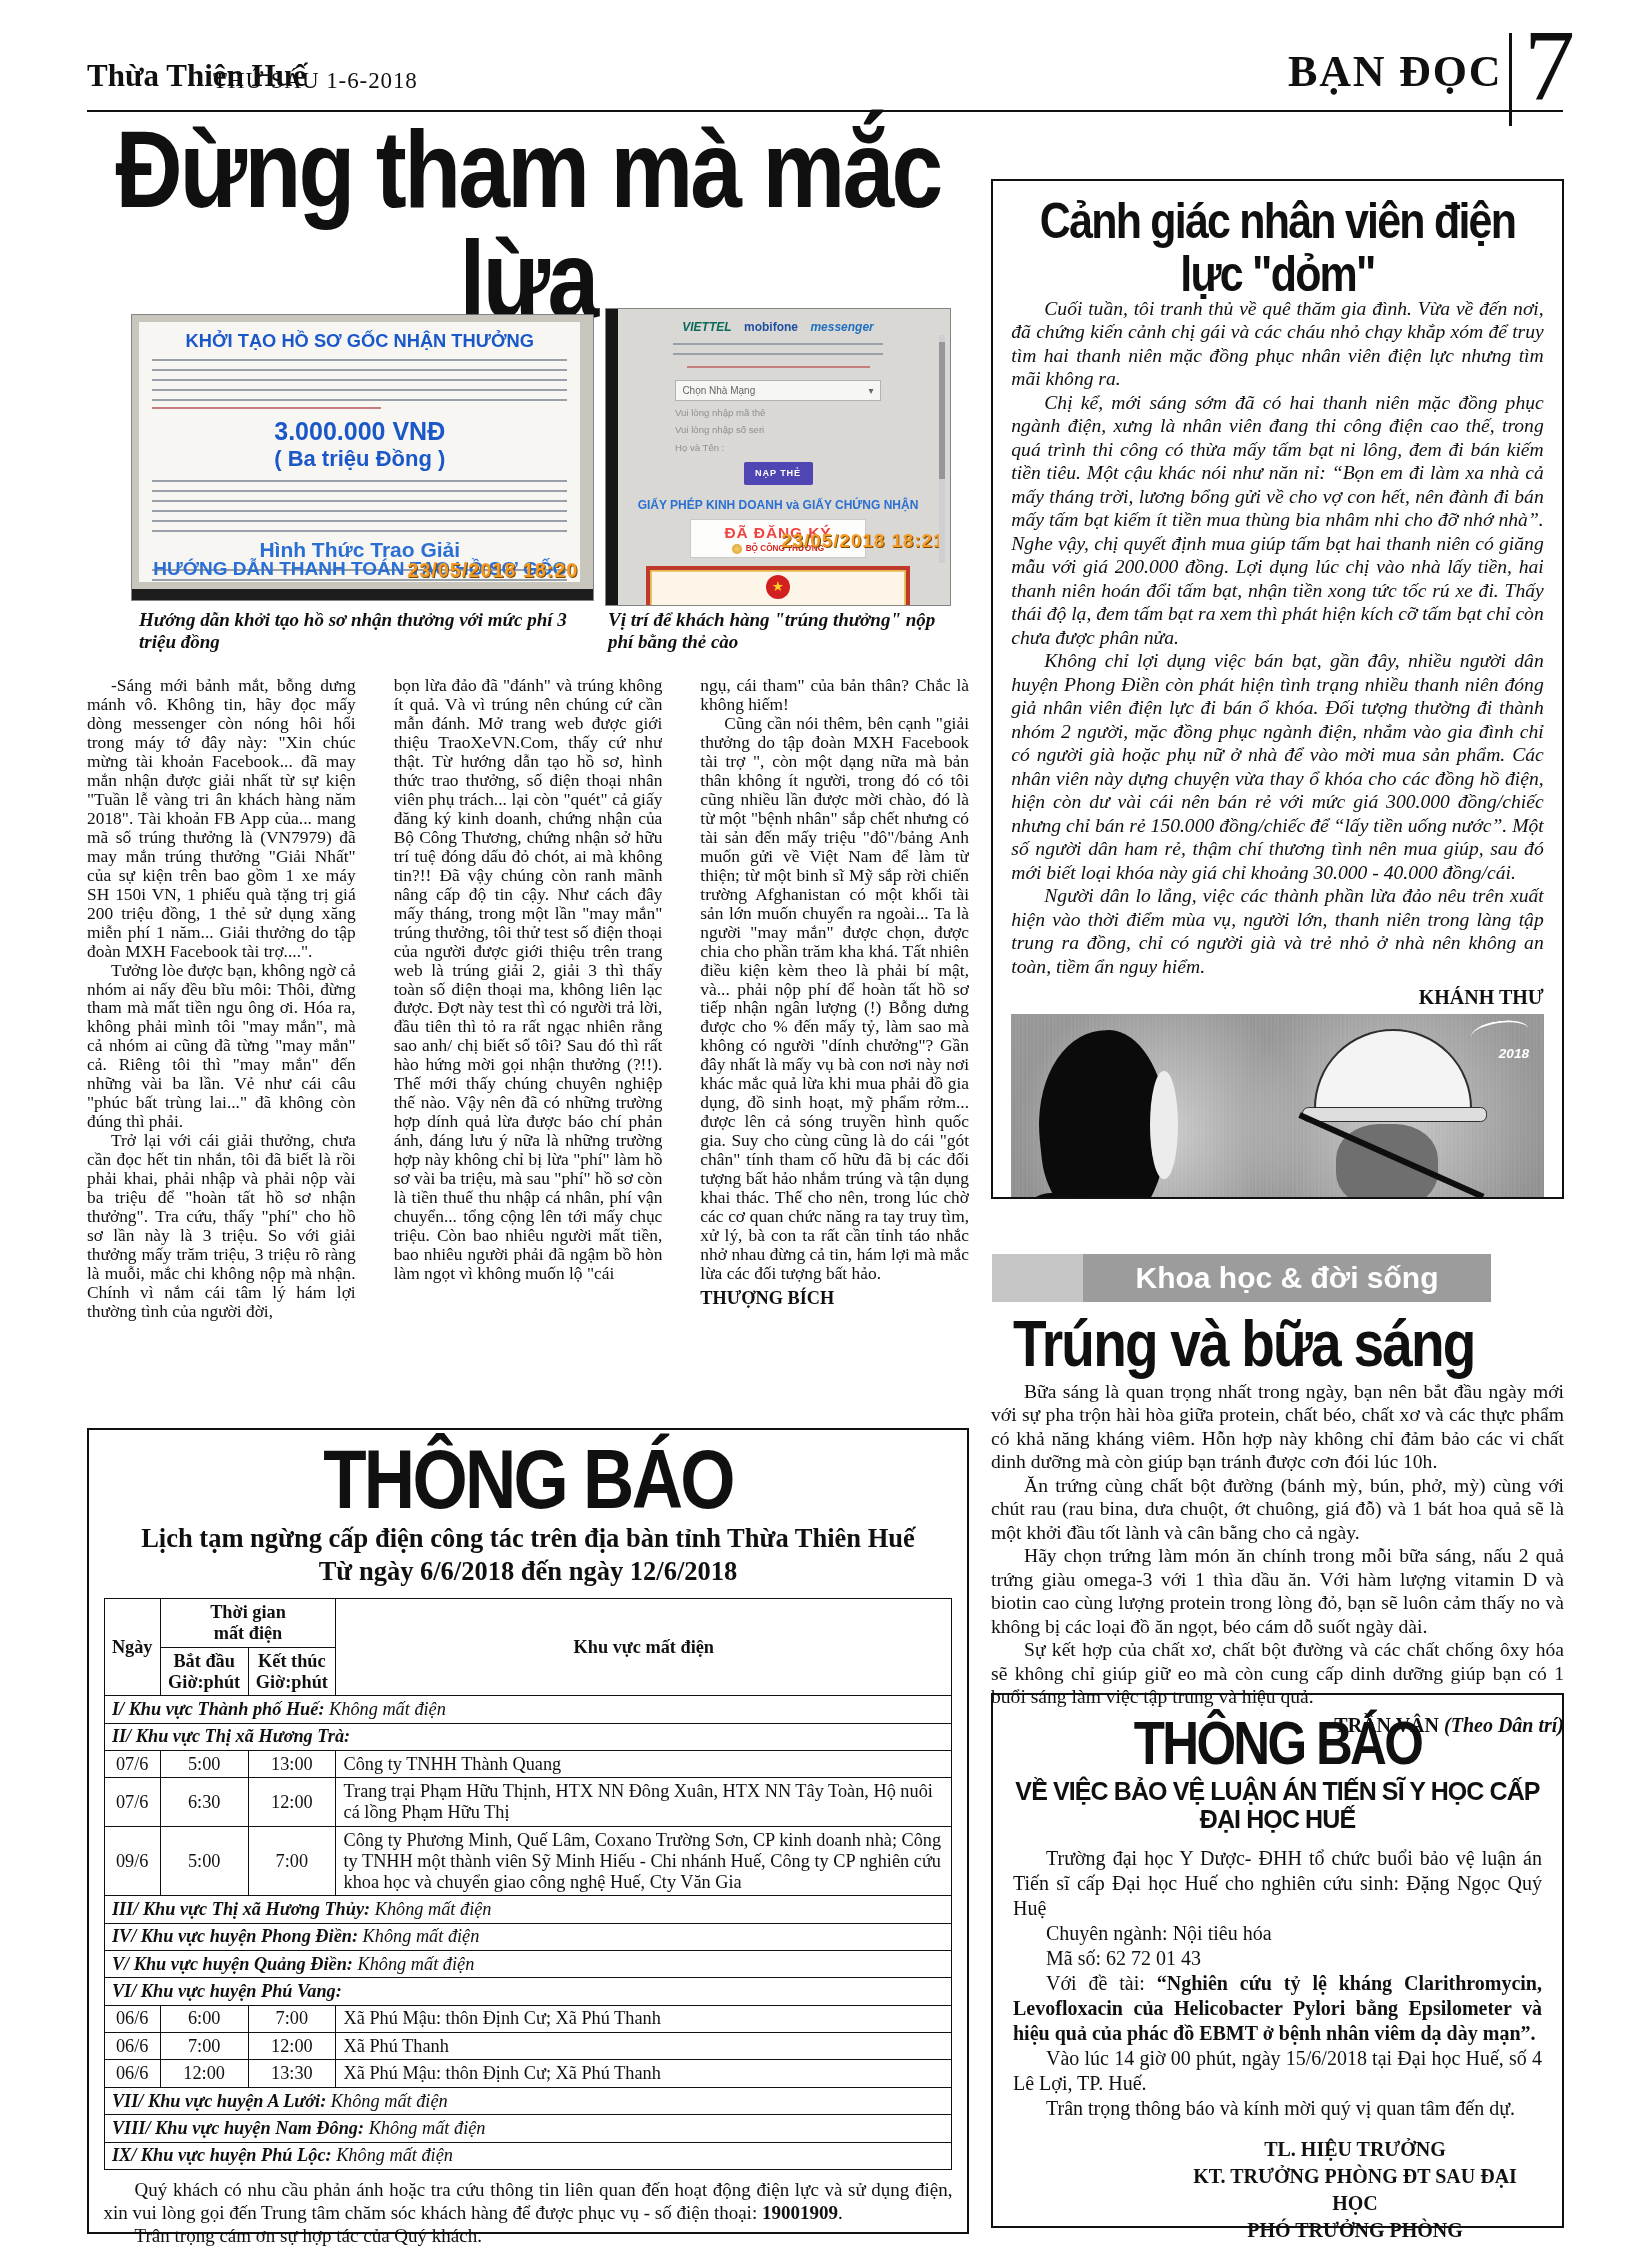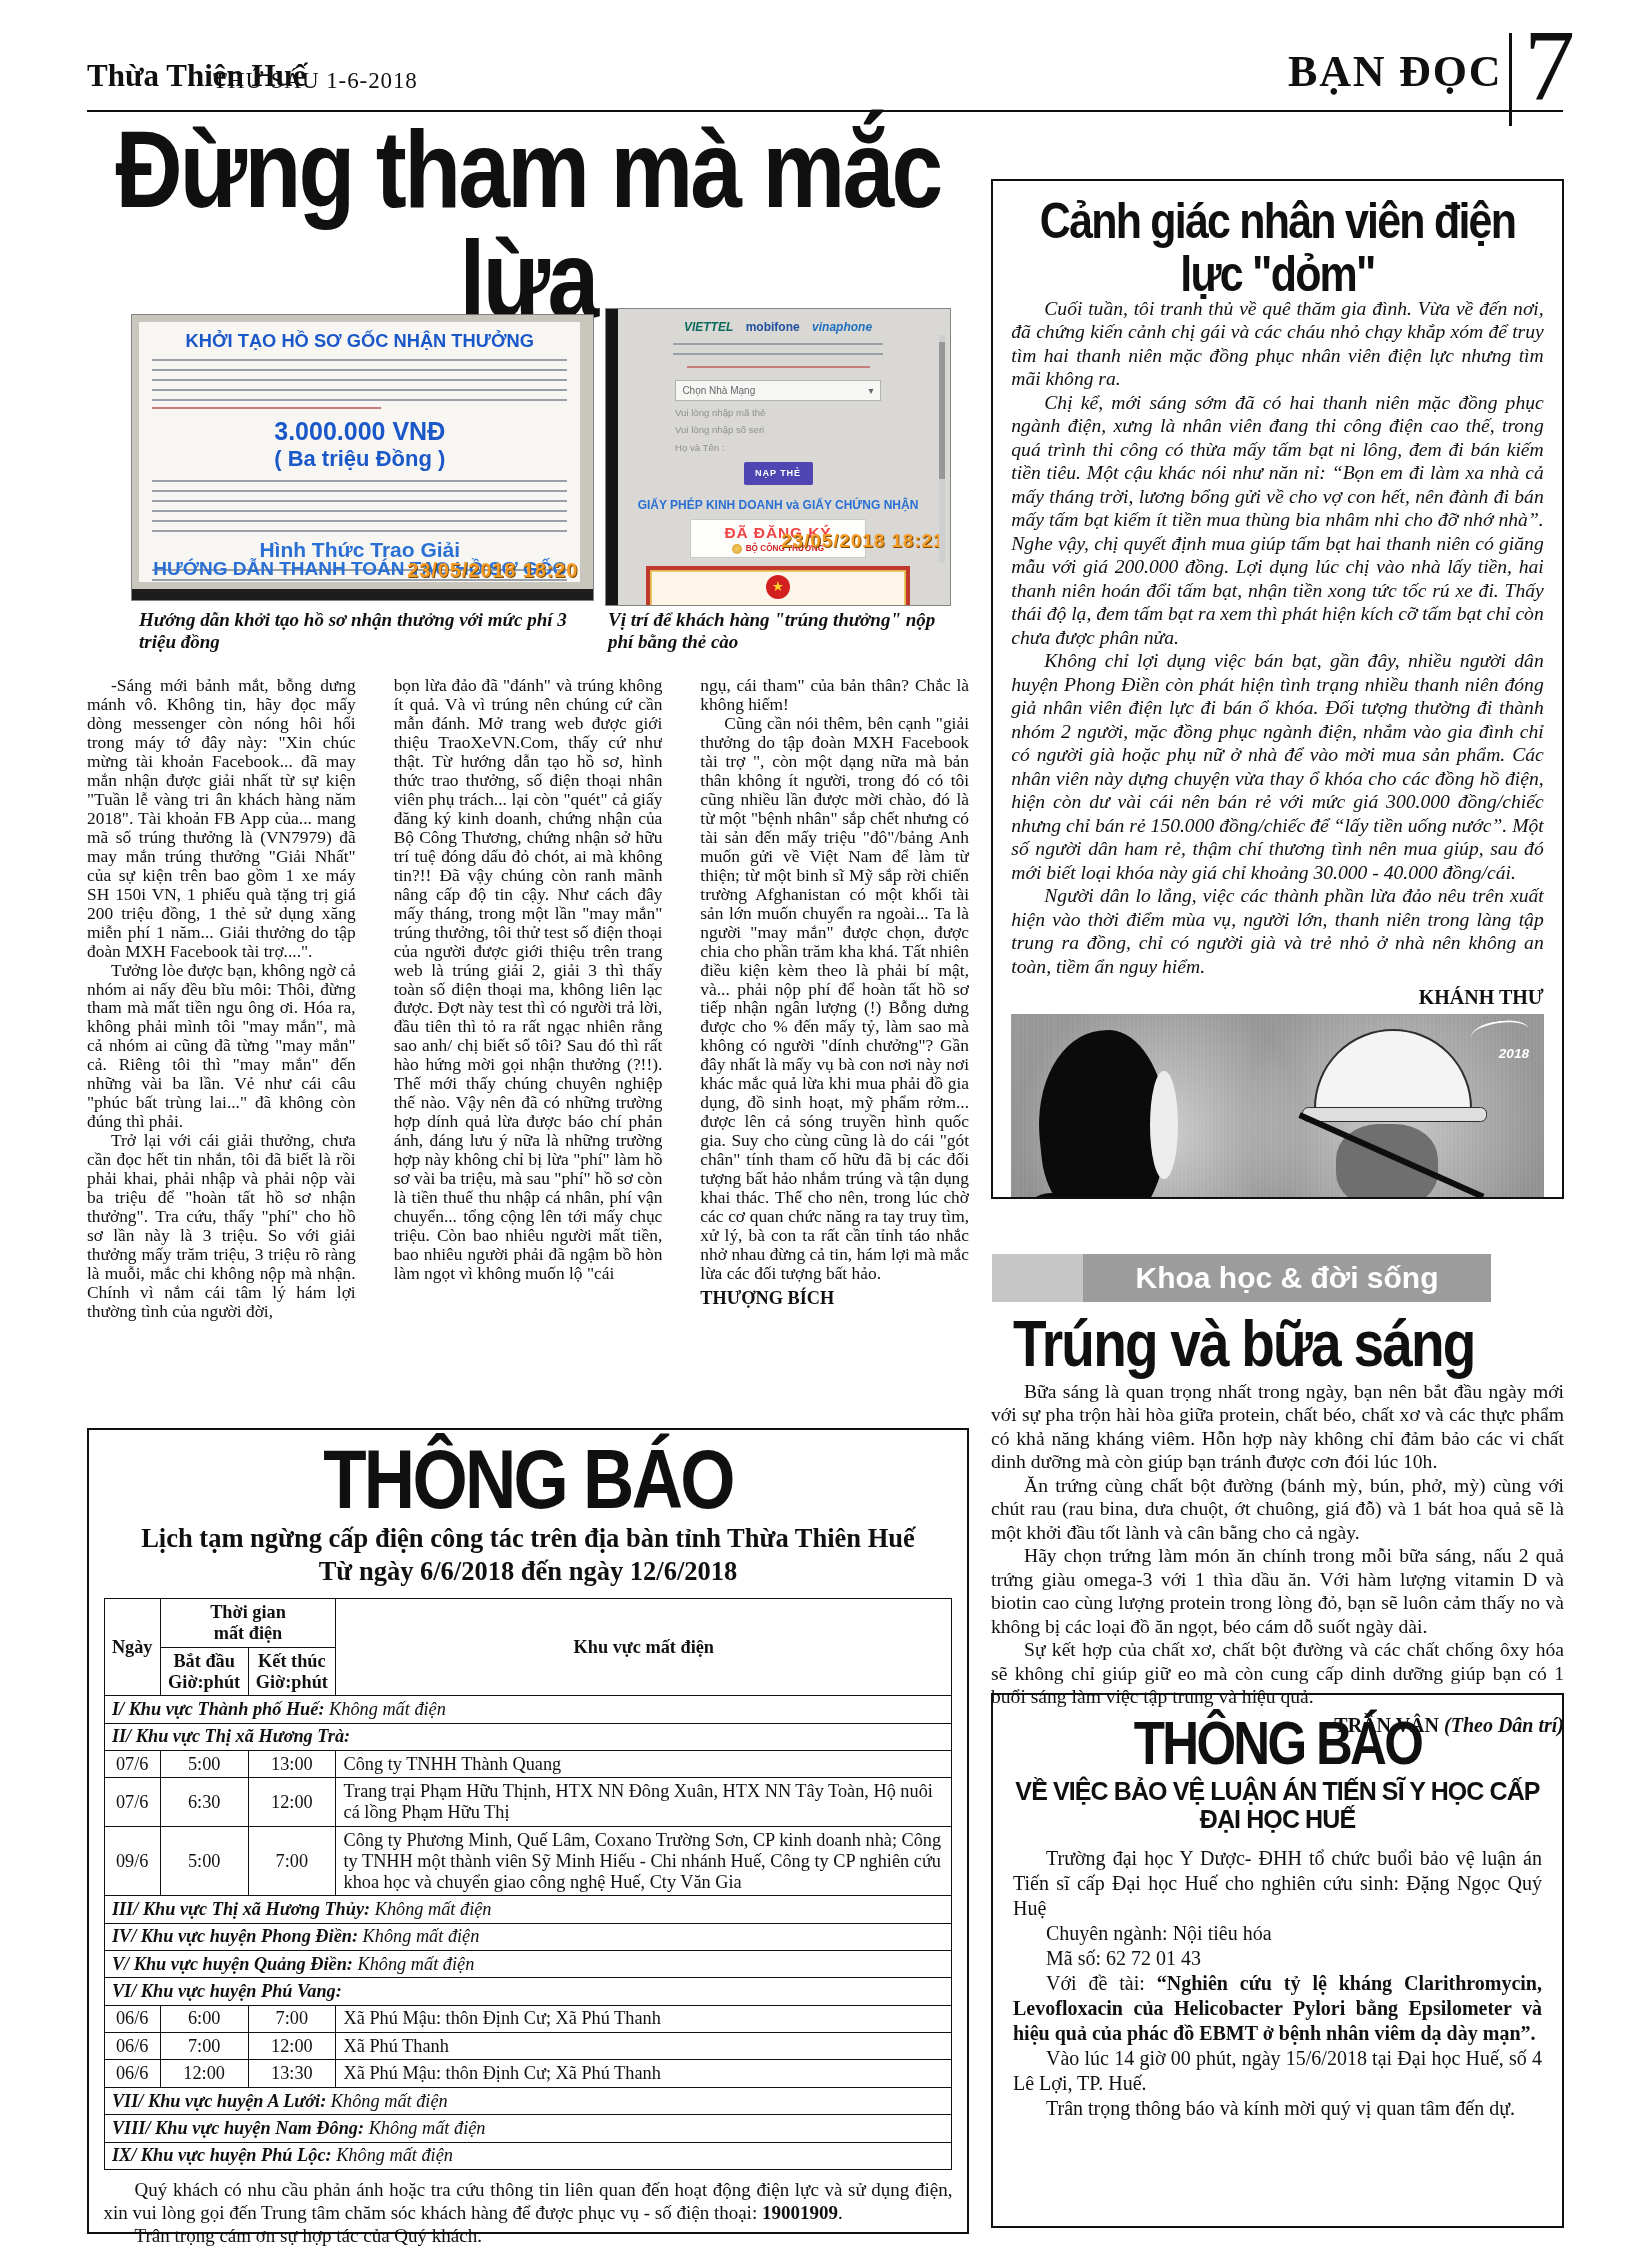--- a/index.html
+++ b/index.html
@@ -160,21 +160,21 @@
       <div class="stamp" style="right:1.8px;bottom:0;">23/05/2018 18:20</div>
     </div>
     <div class="p1-dark"></div>
   </div>
 
   <div class="abs photo photo2">
     <div class="p2-strip"></div>
     <div class="p2-logos">
       <span class="lg-viettel">VIETTEL</span>
       <span class="lg-mobifone">mobifone</span>
-      <span class="lg-vinaphone">vinaphone</span>
+      <span class="lg-vinaphone">messenger</span>
     </div>
     <div class="faux" style="height:22px;width:210px;margin:5.5px auto 0;"></div>
     <div class="faux red" style="height:9.1px;width:183px;margin:1.8px auto 0;"></div>
     <div class="p2-select">
       <span>Chọn Nhà Mạng</span>
       <span>▾</span>
     </div>
     <div class="p2-ph">Vui lòng nhập mã thẻ</div>
     <div class="p2-ph">Vui lòng nhập số seri</div>
     <div class="p2-ph">Họ và Tên :</div>
@@ -364,17 +364,22 @@
     </div>
     <div class="th-sub">VỀ VIỆC BẢO VỆ LUẬN ÁN TIẾN SĨ Y HỌC CẤP ĐẠI HỌC HUẾ</div>
     <div class="paras2">
       <p>Trường đại học Y Dược- ĐHH tổ chức buổi bảo vệ luận án Tiến sĩ cấp Đại học Huế cho nghiên cứu sinh: Đặng Ngọc Quý Huệ</p>
       <p>Chuyên ngành: Nội tiêu hóa</p>
       <p>Mã số: 62 72 01 43</p>
       <p><span>Với đề tài: </span><b>“Nghiên cứu tỷ lệ kháng Clarithromycin, Levofloxacin của Helicobacter Pylori bằng Epsilometer và hiệu quả của phác đồ EBMT ở bệnh nhân viêm dạ dày mạn”.</b></p>
       <p>Vào lúc 14 giờ 00 phút, ngày 15/6/2018 tại Đại học Huế, số 4 Lê Lợi, TP. Huế.</p>
       <p>Trân trọng thông báo và kính mời quý vị quan tâm đến dự.</p>
     </div>
+    <div class="th-sig">
+      <div>TL. HIỆU TRƯỞNG</div>
+      <div>KT. TRƯỞNG PHÒNG ĐT SAU ĐẠI HỌC</div>
+      <div>PHÓ TRƯỞNG PHÒNG</div>
+    </div>
 
   </div>
 
 </div>
 
 
 </body></html>

